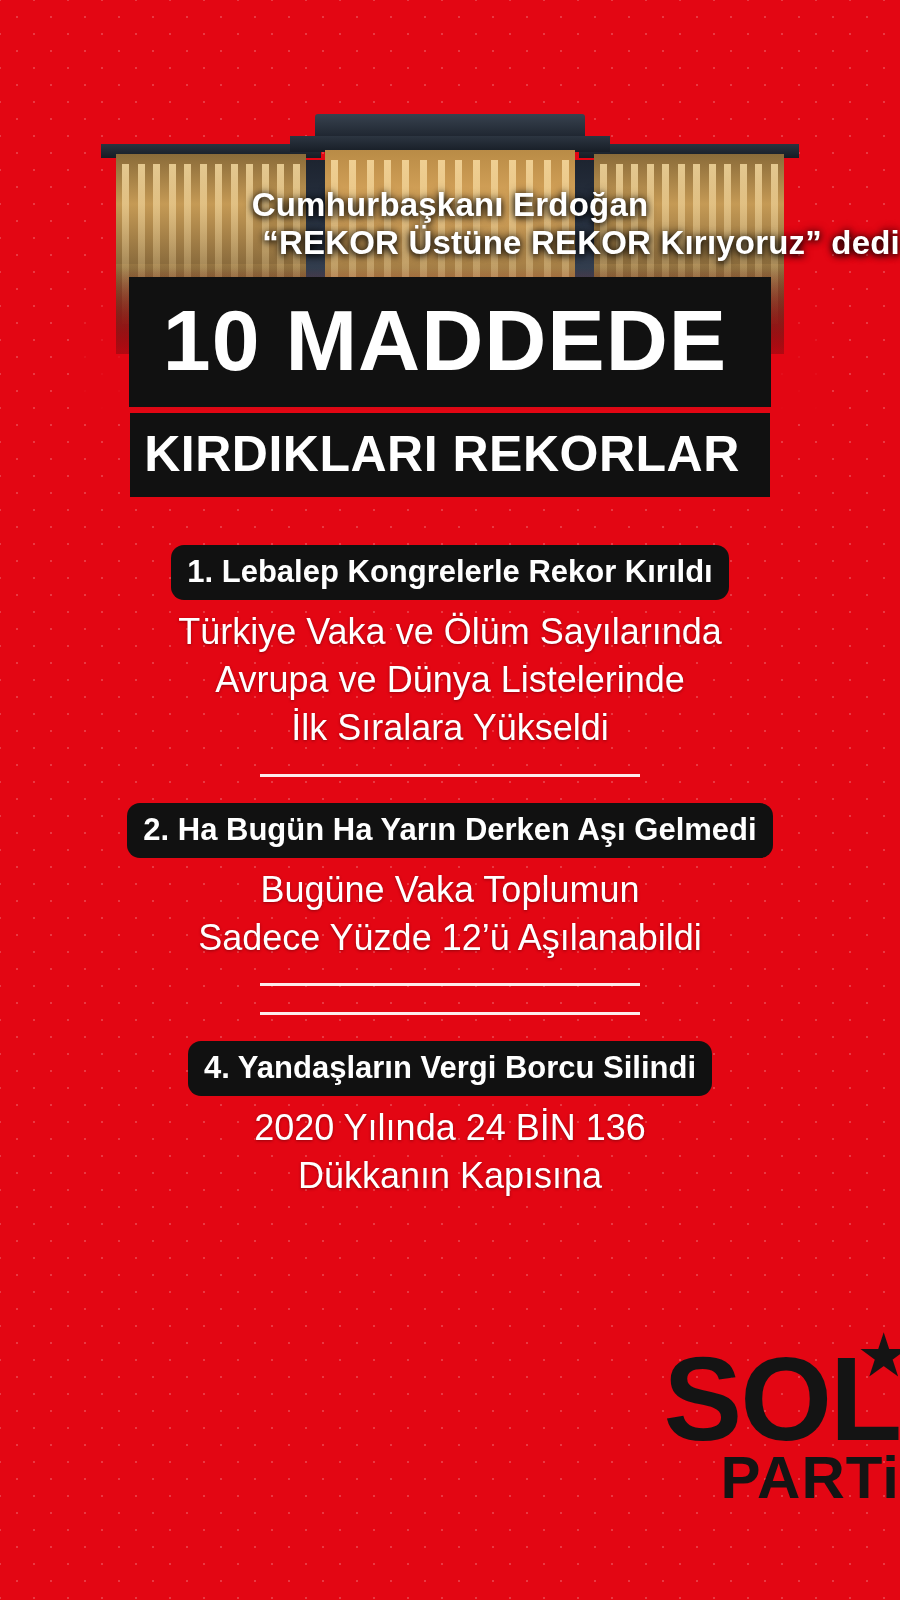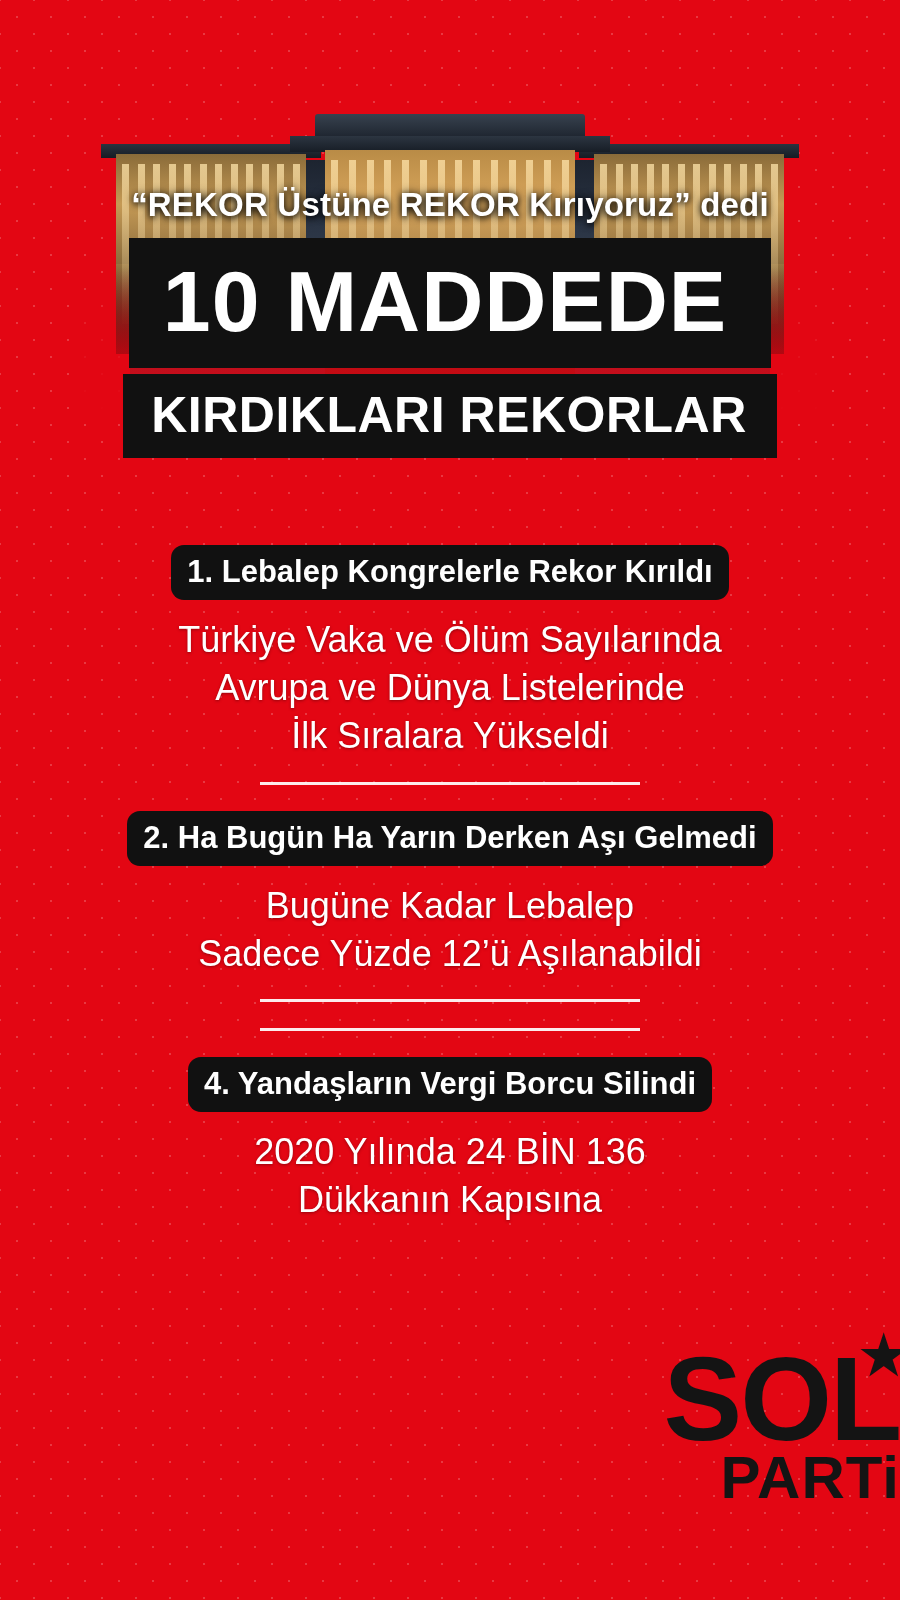--- a/index.html
+++ b/index.html
@@ -120,21 +120,21 @@
     text-align: center;
   }
   .kicker {
     font-size: 33px;
     font-weight: 700;
     color: #ffffff;
     letter-spacing: 0.2px;
     text-shadow: 0 2px 6px rgba(0,0,0,0.85), 0 0 10px rgba(0,0,0,0.8);
     line-height: 1.16;
   }
-  .kicker .line2 { white-space: nowrap; }
+  .kicker .line2 { white-space: nowrap; text-align: right; }
 
   .title-band {
     display: inline-block;
     background: #111111;
     color: #ffffff;
     font-size: 86px;
     font-weight: 800;
     letter-spacing: 1px;
     line-height: 1;
     padding: 20px 44px 24px 34px;
@@ -142,21 +142,21 @@
     font-stretch: condensed;
   }
   .title-band2 {
     display: inline-block;
     background: #111111;
     color: #ffffff;
     font-size: 50px;
     font-weight: 800;
     letter-spacing: 0.5px;
     line-height: 1;
-    padding: 16px 30px 18px 28px;
+    padding: 16px 30px 18px 14px;
     margin-top: 6px;
   }
 
   
   .items {
     position: absolute;
     top: 545px;
     left: 0;
     right: 0;
     text-align: center;
@@ -166,21 +166,21 @@
     display: inline-block;
     background: #111111;
     color: #ffffff;
     font-size: 31px;
     font-weight: 800;
     line-height: 1;
     padding: 11px 16px 13px 16px;
     border-radius: 13px;
   }
   .item-body {
-    margin-top: 16px;
+    margin-top: 8px;
     color: #ffffff;
     font-size: 36px;
     font-weight: 400;
     line-height: 1.33;
     text-shadow: 0 1px 3px rgba(0,0,0,0.35);
   }
   .rule {
     width: 380px;
     height: 3px;
     background: rgba(255,255,255,0.92);
@@ -281,20 +281,21 @@
           <i></i>
           <i></i>
       </div>
       <div class="glow"></div>
     </div>
     <div class="bld-fade"></div>
   </div>
 
   <div class="header">
     <div class="kicker">
+      <div>Cumhurbaşkanı Erdoğan</div>
       <div class="line2">“REKOR Üstüne REKOR Kırıyoruz” dedi</div>
     </div>
     <div>
       <div class="title-band">10 MADDEDE</div>
     </div>
     <div>
       <div class="title-band2">KIRDIKLARI REKORLAR</div>
     </div>
   </div>
 
@@ -306,21 +307,21 @@
         <div>Türkiye Vaka ve Ölüm Sayılarında</div>
         <div>Avrupa ve Dünya Listelerinde</div>
         <div>İlk Sıralara Yükseldi</div>
       </div>
     </div>
     <div class="rule"></div>
 
     <div class="item">
       <div class="item-head">2. Ha Bugün Ha Yarın Derken Aşı Gelmedi</div>
       <div class="item-body">
-        <div>Bugüne Kadar Lebalep</div>
+        <div>Bugüne Vaka Toplumun</div>
         <div>Sadece Yüzde 12’ü Aşılanabildi</div>
       </div>
     </div>
     <div class="rule"></div>
 
     <div class="rule"></div>
 
     <div class="item">
       <div class="item-head">4. Yandaşların Vergi Borcu Silindi</div>
       <div class="item-body">

